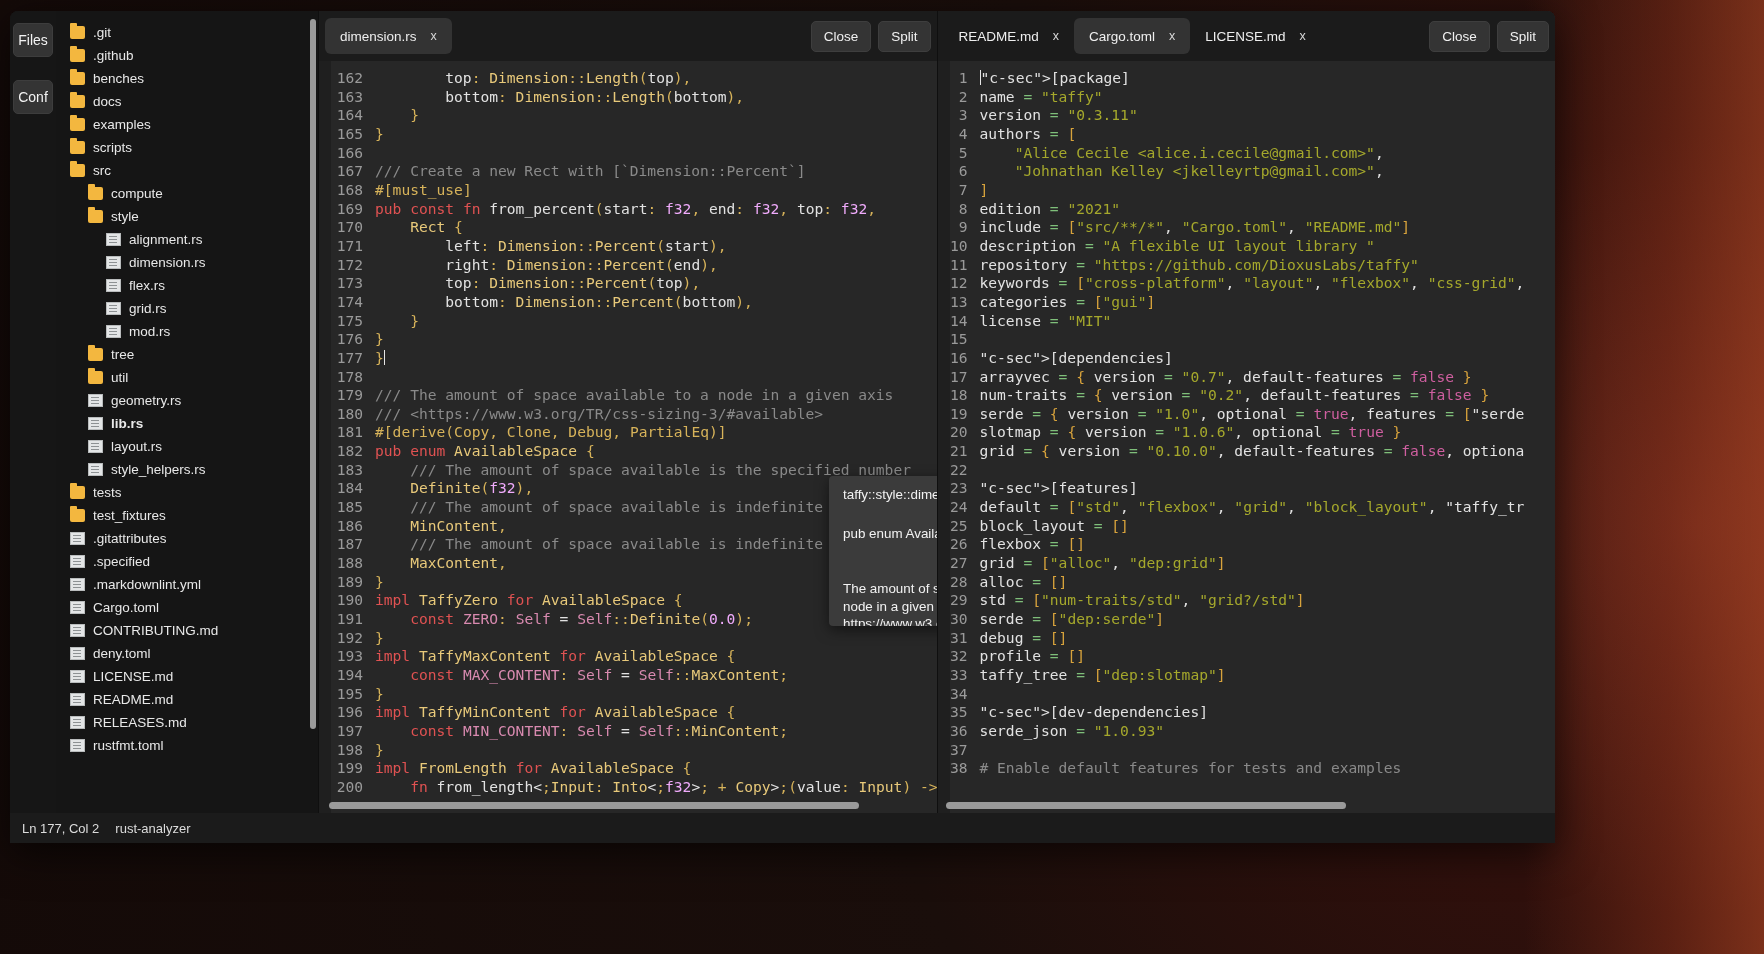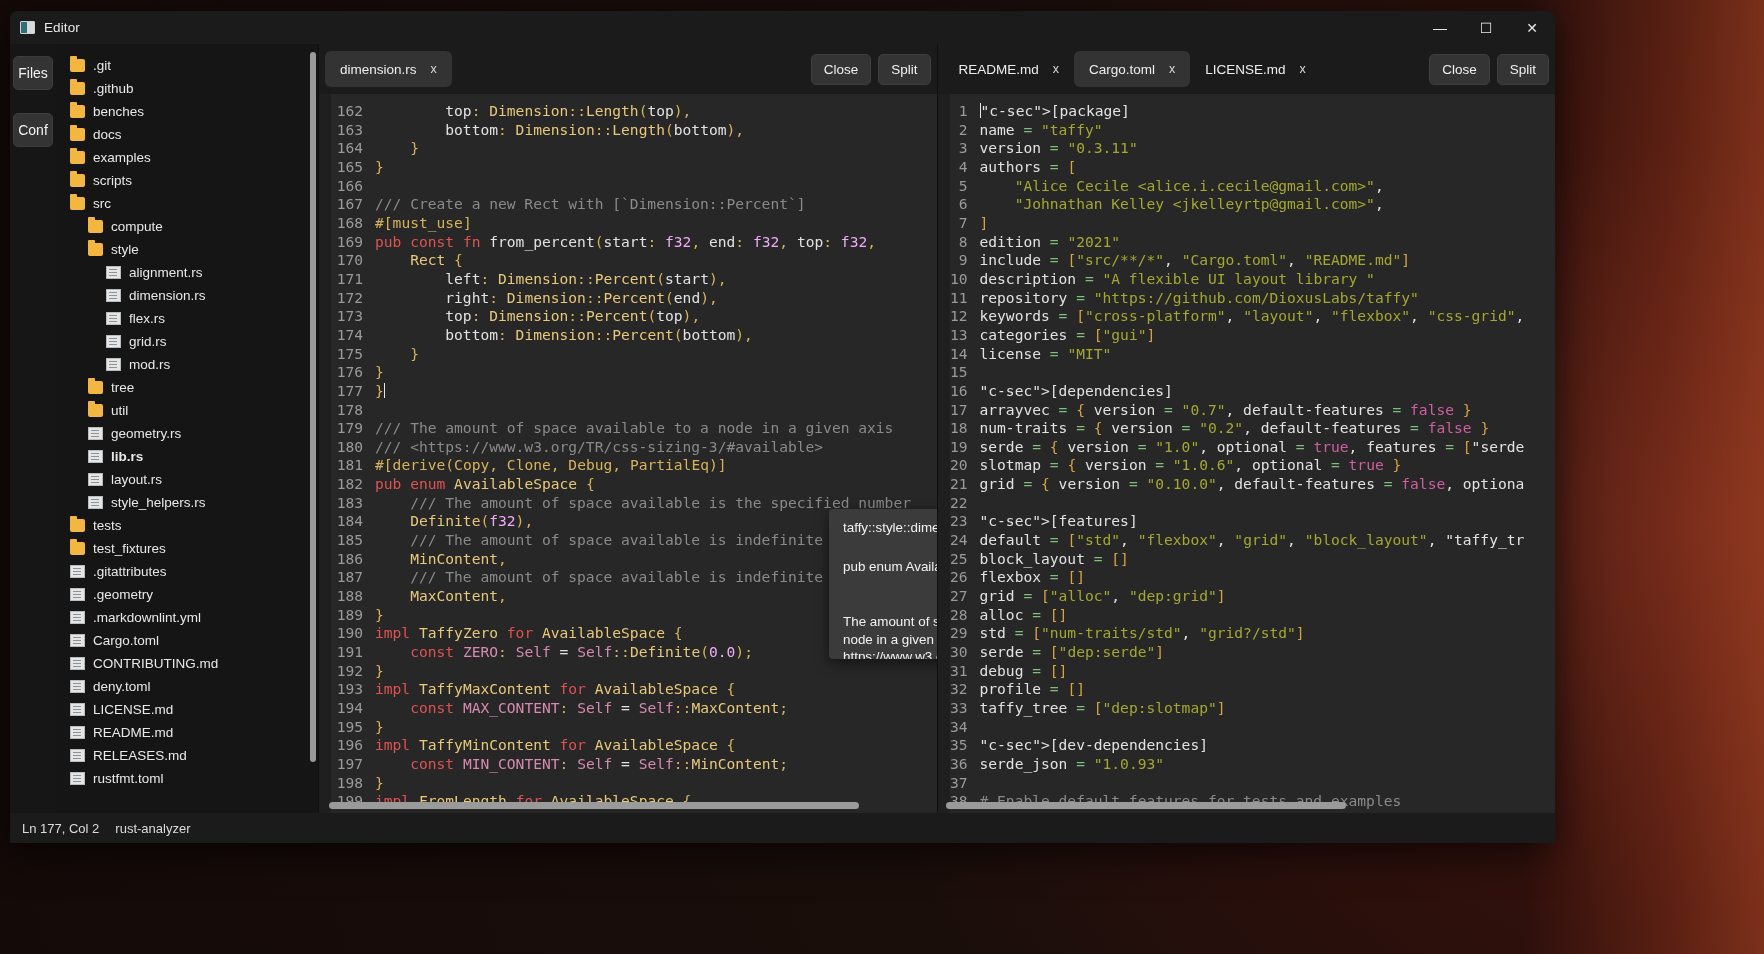--- a/index.html
+++ b/index.html
@@ -164,29 +164,20 @@
     padding-left: 12px; color: #dcdcdc; font-size: 13px;
   }
 </style>
 </head>
 <body>
 
 <div id="desktop"></div>
 
 <div id="window">
 
-  <div id="titlebar">
-    <div class="win-icon"></div>
-    <div class="win-title">Editor</div>
-    <div class="win-ctrls">
-      <div class="win-btn">—</div>
-      <div class="win-btn">☐</div>
-      <div class="win-btn close">✕</div>
-    </div>
-  </div>
 
   <div id="body-row">
 
     <div id="sidebtns">
       <div class="sidebtn">Files</div>
       <div class="sidebtn">Conf</div>
     </div>
 
     <div id="tree-wrap">
       <div id="tree">
@@ -277,21 +268,21 @@
           <div class="trow" style="padding-left: 14px;">
             <span class="ico folder"></span>
             <span>test_fixtures</span>
           </div>
           <div class="trow" style="padding-left: 14px;">
             <span class="ico file"></span>
             <span>.gitattributes</span>
           </div>
           <div class="trow" style="padding-left: 14px;">
             <span class="ico file"></span>
-            <span>.geometry</span>
+            <span>.specified</span>
           </div>
           <div class="trow" style="padding-left: 14px;">
             <span class="ico file"></span>
             <span>.markdownlint.yml</span>
           </div>
           <div class="trow" style="padding-left: 14px;">
             <span class="ico file"></span>
             <span>Cargo.toml</span>
           </div>
           <div class="trow" style="padding-left: 14px;">

